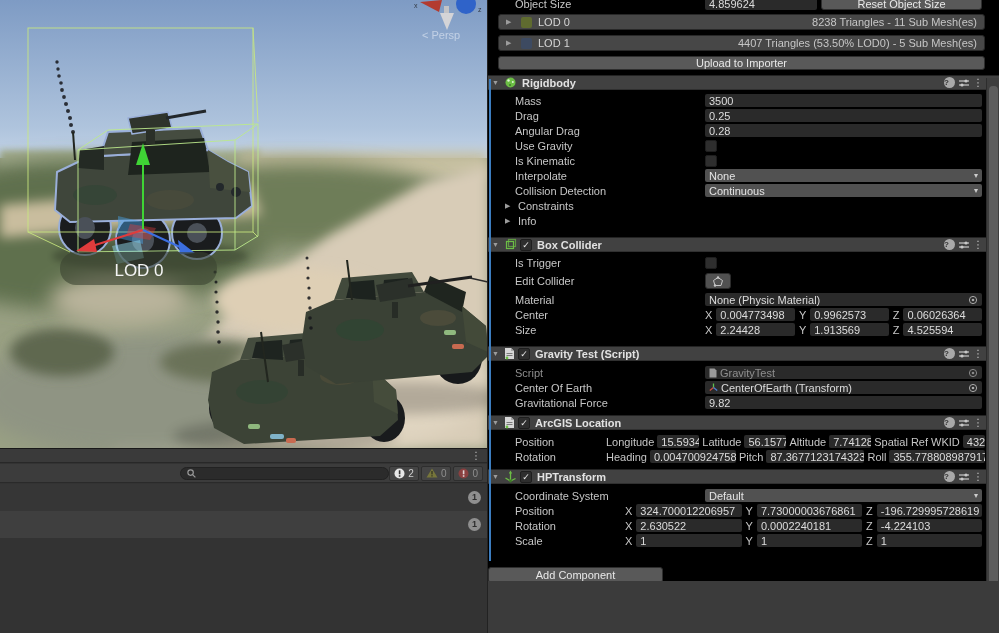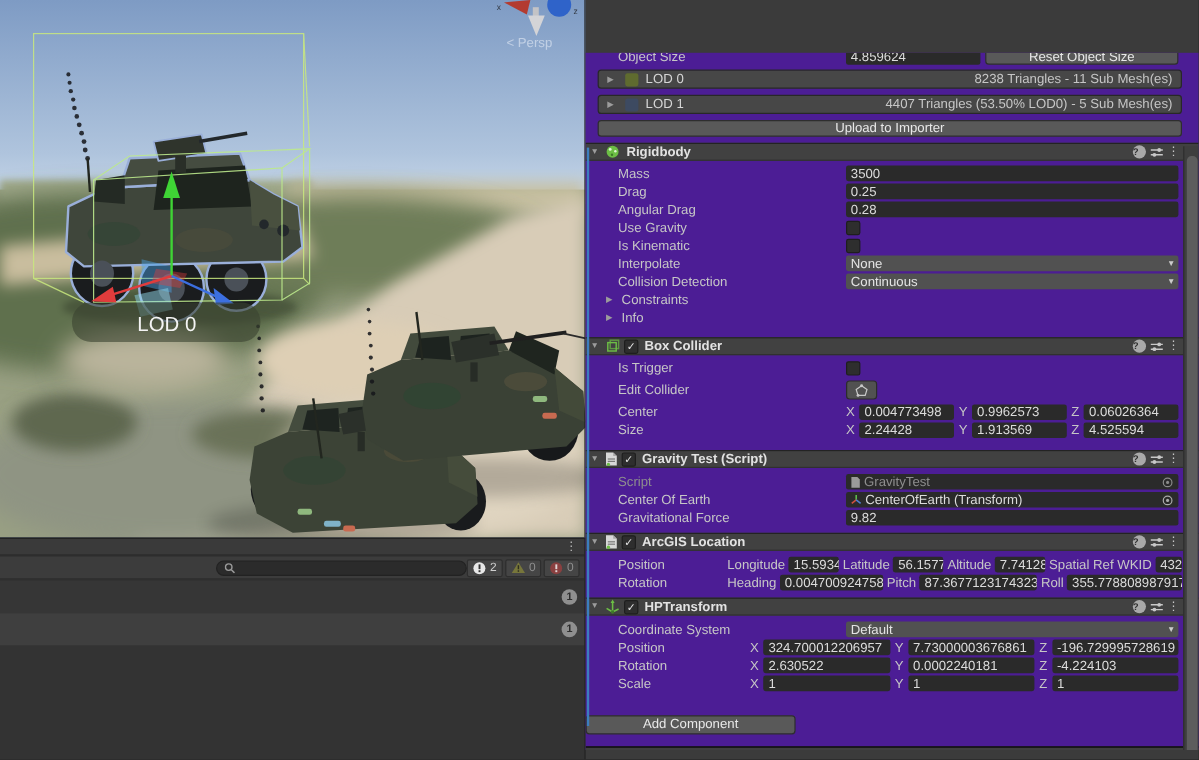--- a/index.html
+++ b/index.html
@@ -22,21 +22,21 @@
   .c-badge.dim .cnt{color:#8F8F8F;}
   .c-row{position:absolute;left:0;width:100%;height:27px;}
   .c-row.r1{top:35px;background:#363636;}
   .c-row.r2{top:62px;background:#3F3F3F;}
   .c-count{position:absolute;right:6px;top:7px;width:13px;height:13px;border-radius:50%;background:#8F8F8F;color:#2E2E2E;font-size:9px;font-weight:bold;text-align:center;line-height:13px;}
   .c-empty{position:absolute;left:0;top:89px;width:100%;height:96px;background:#333333;}
 
   .vdivider{position:absolute;left:487px;top:0;width:1px;height:633px;background:#222222;}
 
   
-  .inspector{position:absolute;left:488px;top:0;width:511px;height:581px;background:#4c1d95;overflow:hidden;font-size:11px;color:#C6C6C6;margin-top:44px;}
+  .inspector{position:absolute;left:488px;top:0;width:511px;height:581px;background:#000000;overflow:hidden;font-size:11px;color:#C6C6C6;}
   .override-line{position:absolute;left:1px;top:79px;width:2px;height:482px;background:#3C7DBF;z-index:5;}
 
   .cutrow{height:11px;overflow:hidden;position:relative;}
   .cutrow .irow{margin-top:-4px;}
 
   .irow{height:15px;display:flex;align-items:center;padding:0 17px 0 27px;gap:4px;}
   .irow .lbl{width:186px;flex:none;color:#C6C6C6;white-space:nowrap;overflow:hidden;}
   .irow .lbl3{width:106px;flex:none;color:#C6C6C6;white-space:nowrap;}
   .fld{flex:1;min-width:0;height:13px;background:#2A2A2A;border-radius:2px;padding:0 4px;color:#DCDCDC;display:flex;align-items:center;white-space:nowrap;overflow:hidden;}
   .fld.fixed{flex:none;}
@@ -456,20 +456,32 @@
         <span class="lbl">Edit Collider</span>
         <div class="minibtn">
           <svg width="12" height="11" viewBox="0 0 12 11">
               <path d="M6 1.5 L10.5 4.5 L9 9.5 L3 9.5 L1.5 4.5 Z" fill="none" stroke="#C8C8C8" stroke-width="1"></path>
               <circle cx="6" cy="1.5" r="1.2" fill="#C8C8C8"></circle>
               <circle cx="3" cy="9.5" r="1.2" fill="#C8C8C8"></circle>
             </svg>
         </div>
       </div>
       <div class="irow">
+          <span class="lbl">Material</span>
+        <div class="fld">
+            <span>None (Physic Material)</span>
+          <span class="picker">
+              <svg width="10" height="10" viewBox="0 0 10 10">
+                <circle cx="5" cy="5" r="3.6" fill="none" stroke="#ABABAB" stroke-width="1"></circle>
+                <circle cx="5" cy="5" r="1.3" fill="#ABABAB"></circle>
+              </svg>
+            </span>
+        </div>
+        </div>
+      <div class="irow">
           <span class="lbl">Center</span>
         <span class="axisl">X</span>
           <div class="fld">
             <span>0.004773498</span>
           </div>
         <span class="axisl">Y</span>
           <div class="fld">
             <span>0.9962573</span>
           </div>
         <span class="axisl">Z</span>

